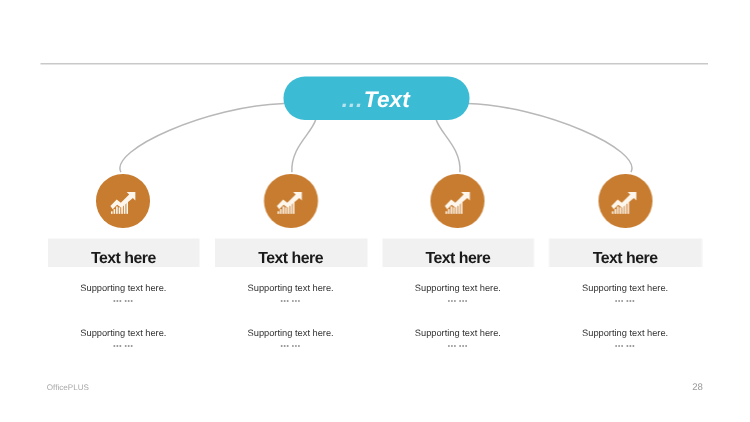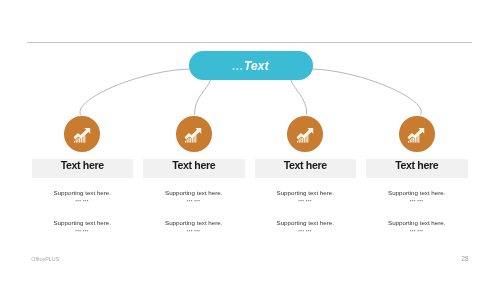--- a/index.html
+++ b/index.html
@@ -5,33 +5,33 @@
 <style>
   html,body{margin:0;padding:0;}
   body{width:500px;height:281px;background:#ffffff;font-family:"Liberation Sans",sans-serif;overflow:hidden;}
   .slide{position:relative;width:500px;height:281px;background:#ffffff;}
 
   .divider{position:absolute;left:27.3px;top:41.7px;width:445.2px;height:1px;background:#c9c9c9;}
 
   .svglayer{position:absolute;left:0;top:0;width:500px;height:281px;}
 
   .topbox{position:absolute;left:188.7px;top:51.4px;width:124px;height:28.5px;border-radius:14.25px;background:#3cbcd4;display:flex;align-items:center;justify-content:center;}
-  .topbox .t{transform:translateZ(0);font-style:italic;font-weight:bold;font-size:12px;color:#ffffff;letter-spacing:.1px;position:relative;left:-0.5px;top:0.4px;white-space:nowrap;}
+  .topbox .t{transform:translateZ(0);font-style:italic;font-weight:bold;font-size:15px;color:#ffffff;letter-spacing:.1px;position:relative;left:-0.5px;top:0.4px;white-space:nowrap;}
   .topbox .t .dots{color:#b6e3ef;letter-spacing:.45px;}
 
   .col{position:absolute;top:0;width:101.5px;height:281px;}
   .col-1{left:31.5px;}
   .col-2{left:143px;}
   .col-3{left:254.5px;}
   .col-4{left:366px;}
 
   .circle{position:absolute;left:32.95px;top:116.3px;width:35.6px;height:35.6px;border-radius:50%;background:#c87c30;display:flex;align-items:center;justify-content:center;}
   .circle svg{margin-top:-0.6px;}
 
-  .labelbox{position:absolute;left:0;top:158.5px;width:101.5px;height:19.5px;background:#f1f1f1;display:flex;align-items:flex-start;justify-content:center;}
+  .labelbox{position:absolute;left:0;top:158.5px;width:101.5px;height:19.5px;background:#f1f1f1;display:flex;align-items:flex-end;justify-content:center;}
   .labelbox span{transform:translateZ(0);font-size:10.6px;letter-spacing:-0.35px;font-weight:bold;color:#1a1a1a;}
 
   .sup{transform:translateZ(0);position:absolute;left:0;width:101.5px;text-align:center;font-size:6.2px;color:#333333;line-height:6.2px;}
   .sup-1{top:189.8px;}
   .sup-2{top:220px;}
   .tiny{transform:translateZ(0);position:absolute;left:0;width:101.5px;text-align:center;font-size:4.3px;color:#848484;letter-spacing:0.45px;line-height:4.3px;}
   .tiny-1{top:199.2px;}
   .tiny-2{top:229.4px;}
 
   .brand{transform:translateZ(0);position:absolute;left:31.2px;top:255.5px;font-size:5.4px;color:#a8a8a8;letter-spacing:0;}

